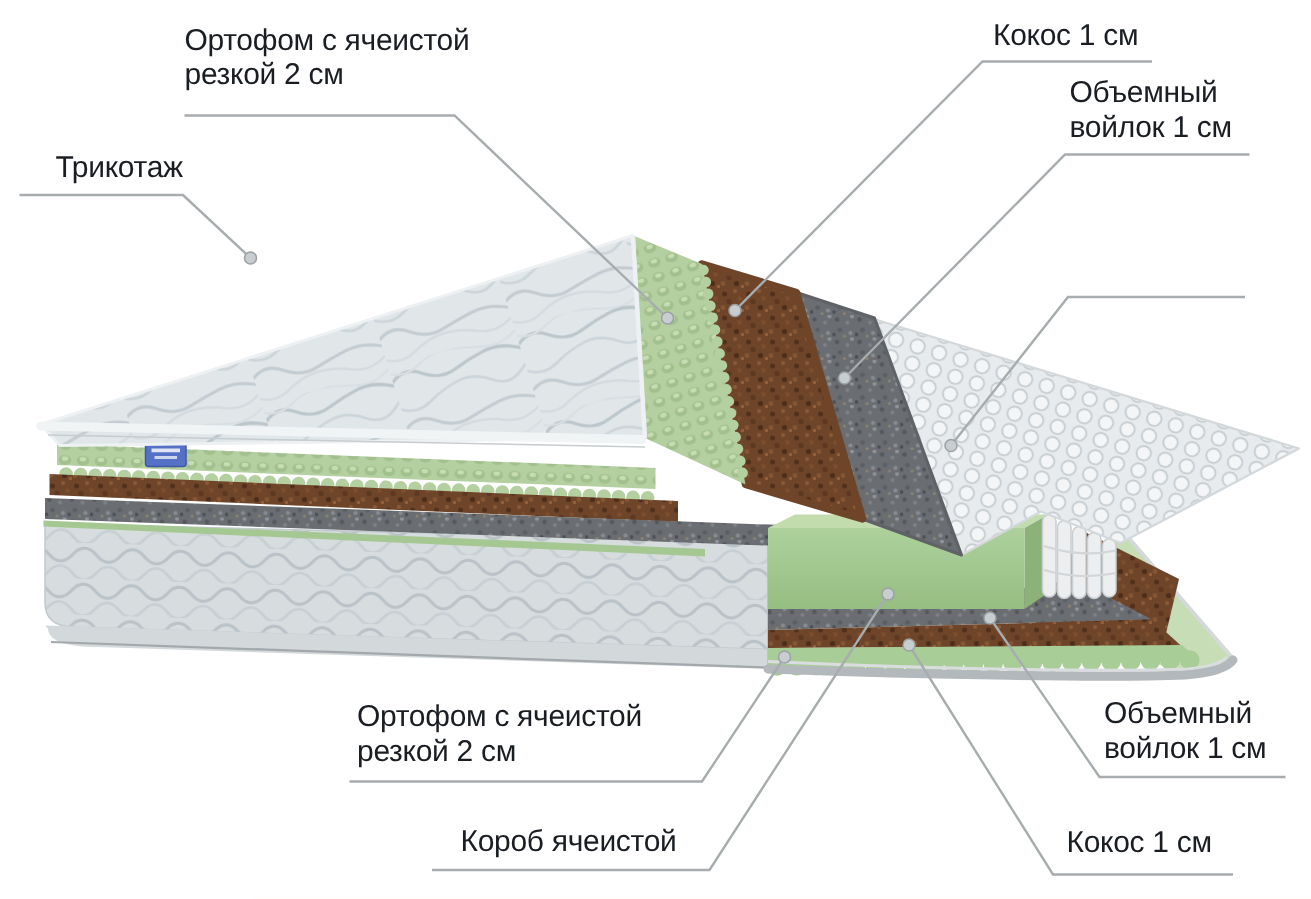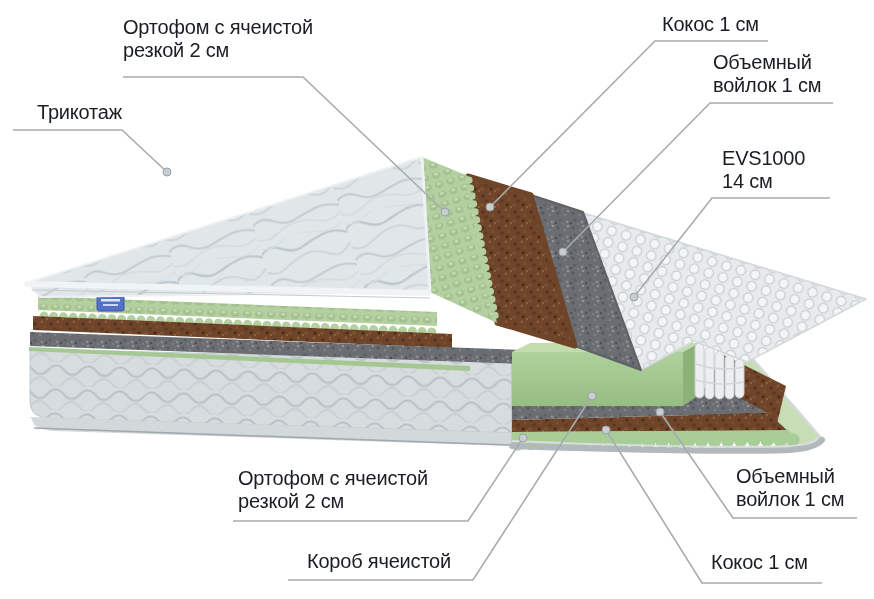--- a/index.html
+++ b/index.html
@@ -165,24 +165,20 @@
   <div class="callout" style="left:37px;top:101px;">
     <span>Трикотаж</span>
   </div>
   <div class="callout" style="left:662px;top:13px;">
     <span>Кокос 1 см</span>
   </div>
   <div class="callout" style="left:713px;top:51px;">
     <span>Объемный</span>
     <span>войлок 1 см</span>
   </div>
-  <div class="callout" style="left:722px;top:147px;">
-    <span>EVS1000</span>
-    <span>14 см</span>
-  </div>
   <div class="callout" style="left:238px;top:467px;">
     <span>Ортофом с ячеистой</span>
     <span>резкой 2 см</span>
   </div>
   <div class="callout" style="left:307px;top:550px;">
     <span>Короб ячеистой</span>
   </div>
   <div class="callout" style="left:736px;top:465px;">
     <span>Объемный</span>
     <span>войлок 1 см</span>

